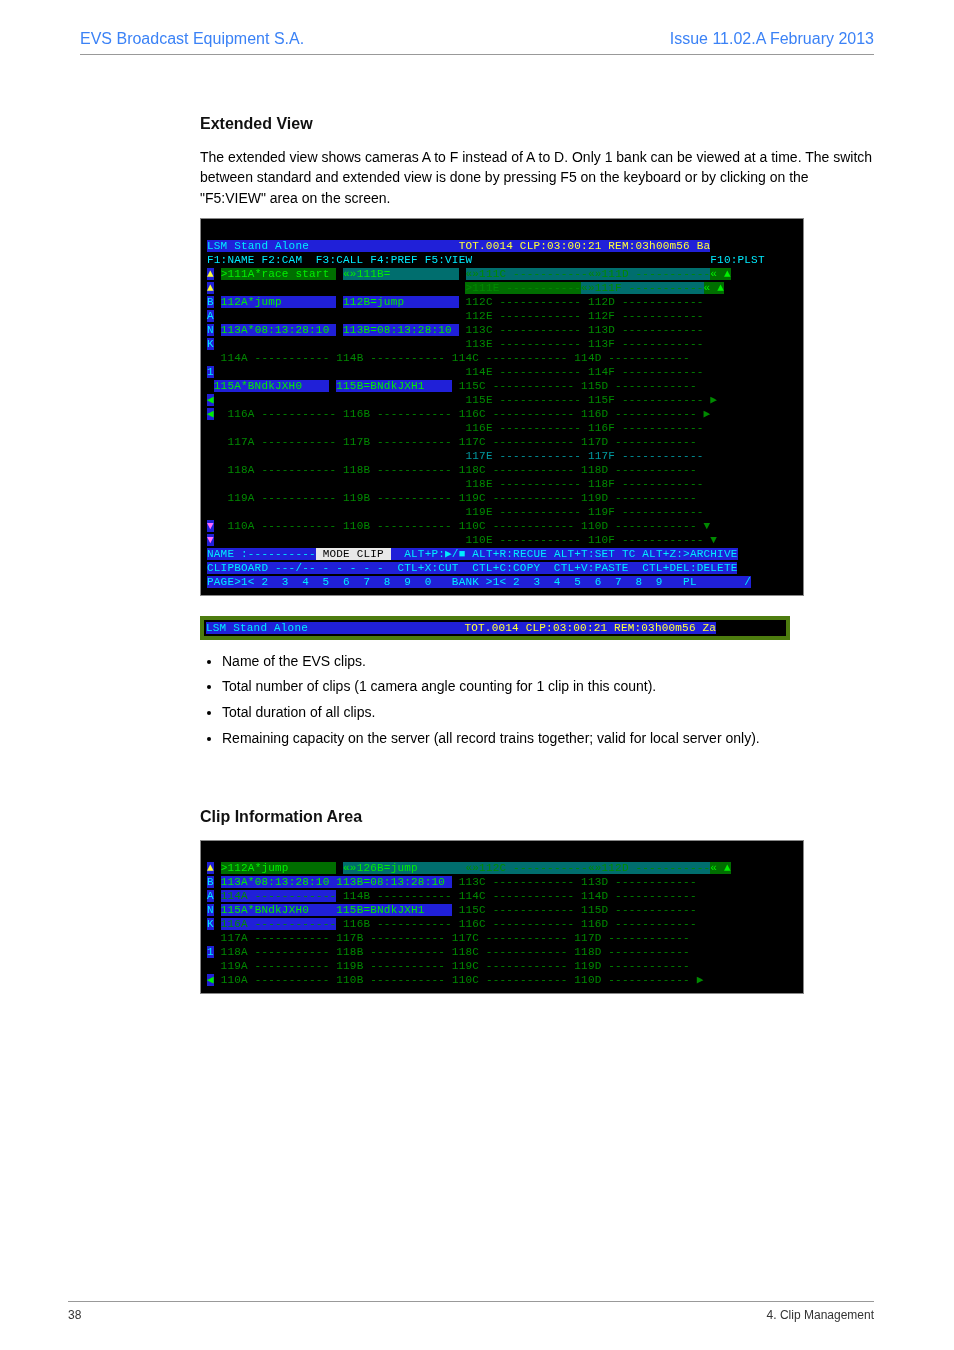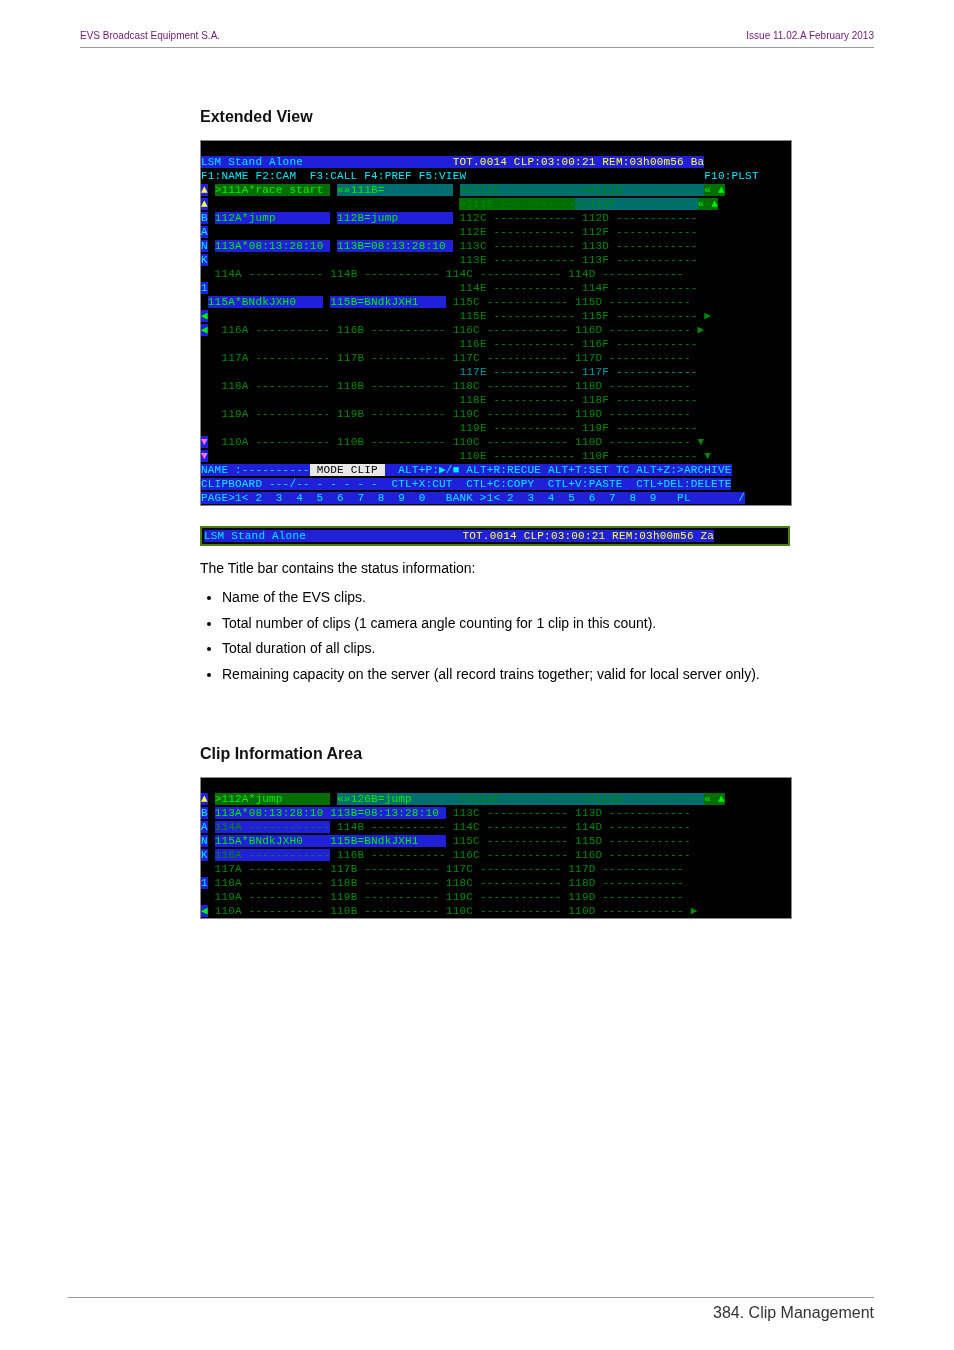--- a/index.html
+++ b/index.html
@@ -13,22 +13,22 @@
     width: 954px;
     min-height: 1350px;
     margin: 0 auto;
     padding: 30px 80px 20px 80px;
     box-sizing: border-box;
     position: relative;
   }
   .header {
     display: flex;
     justify-content: space-between;
-    font-size: 10px;
-    color: #701a75;
+    font-size: 16px;
+    color: #3b82f6;
     padding-bottom: 6px;
     border-bottom: 1px solid #999;
     margin-bottom: 60px;
   }
   .content { padding-left: 120px; }
   h2 {
     font-size: 16px;
     font-weight: bold;
     margin: 0 0 14px 0;
     color: #111;
@@ -36,21 +36,21 @@
   .h2-2 { margin-top: 60px; }
   p { margin: 10px 0; line-height: 1.45; }
   ul { margin: 8px 0 20px 0; padding-left: 22px; }
   li { margin: 6px 0; line-height: 1.4; }
   .terminal {
     font-family: "Courier New", Courier, monospace;
     font-size: 11px;
     line-height: 14px;
     background: #000;
     color: #0f0;
-    padding: 0;
+    padding: 6px;
     border: 1px solid #888;
     width: 590px;
     margin: 10px 0 20px 0;
     white-space: pre;
     letter-spacing: 0.2px;
   }
   .cy { color: #00ecff; }
   .gr { color: #00f000; }
   .ye { color: #ffff3a; }
   .mg { color: #ff6cff; }
@@ -59,47 +59,48 @@
   .bg-blue { background: #2020d8; }
   .bg-green{ background: #006e00; }
   .bg-cyan { background: #006e6e; }
   .bg-white{ background: #e8e8e8; color:#000; }
   .title-bar-img { width: 590px; margin: 10px 0 12px 0; }
   .title-bar-img .line{
     font-family: "Courier New", Courier, monospace;
     font-size: 11px;
     line-height: 14px;
     background: #000;
-    border:2px solid #4d7c0f;
+    border:4px solid #4d7c0f;
     white-space: pre;
     letter-spacing: 0.2px;
     padding:1px 2px;
   }
   .footer {
     position: absolute;
     left: 68px; right: 80px; bottom: 28px;
     border-top: 1px solid #999;
     padding-top: 6px;
-    font-size: 16px;
+    font-size: 12px;
     color: #333;
     display: flex;
-    justify-content: flex-end;
+    justify-content: space-between;
   }
 </style>
 </head>
 <body>
 
 <div class="page">
   <div class="header">
     <span>EVS Broadcast Equipment S.A.</span>
     <span>Issue 11.02.A February 2013</span>
   </div>
 
   <div class="content">
     <h2>Extended View</h2>
+    <p>The extended view shows cameras A to F instead of A to D. Only 1 bank can be viewed at a time. The switch between standard and extended view is done by pressing F5 on the keyboard or by clicking on the "F5:VIEW" area on the screen.</p>
 
     <div class="terminal">
 <span class="bg-blue cy"><span>LSM Stand Alone</span>                      </span><span class="bg-blue ye">TOT.0014 CLP:03:00:21 REM:03h00m56 Ba</span>
 <span class="cy">F1:NAME F2:CAM  F3:CALL F4:PREF F5:VIEW</span><span class="cy">                                   </span><span class="cy">F10:PLST</span>
 <span class="bg-blue ye">▲</span> <span class="bg-green gr">&gt;111A*race start </span> <span class="bg-cyan gr">«»111B=          </span> <span class="bg-cyan dgr">«»111C -----------</span><span class="bg-cyan dgr">«»111D -----------</span><span class="bg-green gr">« ▲</span>
 <span class="bg-blue ye">▲</span><span class="gr">                 </span>  <span class="gr">                 </span> <span class="bg-green dgr">&gt;111E -----------</span><span class="bg-cyan dgr">«»111F -----------</span><span class="bg-green gr">« ▲</span>
 <span class="bg-blue cy">B</span> <span class="bg-blue gr">112A*jump        </span> <span class="bg-blue gr">112B=jump        </span> <span class="dgr">112C ------------</span><span class="dgr"> 112D ------------</span>
 <span class="bg-blue cy">A</span> <span class="gr">                 </span> <span class="gr">                 </span> <span class="dgr">112E ------------</span><span class="dgr"> 112F ------------</span>
 <span class="bg-blue cy">N</span> <span class="bg-blue gr">113A*08:13:28:10 </span> <span class="bg-blue gr">113B=08:13:28:10 </span> <span class="dgr">113C ------------</span><span class="dgr"> 113D ------------</span>
 <span class="bg-blue cy">K</span> <span class="gr">                 </span> <span class="gr">                 </span> <span class="dgr">113E ------------</span><span class="dgr"> 113F ------------</span>
@@ -117,21 +118,20 @@
 <span></span>  <span class="gr">                 </span> <span class="gr">                 </span><span class="dgr"> 119E ------------</span><span class="dgr"> 119F ------------</span>
 <span class="bg-blue mg">▼</span> <span class="dgr"> 110A -----------</span><span class="dgr"> 110B -----------</span><span class="dgr"> 110C ------------</span><span class="dgr"> 110D ------------ ▼</span>
 <span class="bg-blue mg">▼</span> <span class="gr">                 </span> <span class="gr">                 </span><span class="dgr"> 110E ------------</span><span class="dgr"> 110F ------------ ▼</span>
 <span class="bg-blue cy">NAME :----------</span><span class="bg-white"> MODE CLIP </span><span class="bg-blue cy">  ALT+P:▶/■ ALT+R:RECUE ALT+T:SET TC ALT+Z:&gt;ARCHIVE</span>
 <span class="bg-blue cy">CLIPBOARD ---/-- - - - - -  CTL+X:CUT  CTL+C:COPY  CTL+V:PASTE  CTL+DEL:DELETE</span>
 <span class="bg-blue cy">PAGE&gt;1&lt; 2  3  4  5  6  7  8  9  0   BANK &gt;1&lt; 2  3  4  5  6  7  8  9   PL       /</span></div>
 
     <div class="title-bar-img">
       <div class="line"><span class="bg-blue cy"><span>LSM Stand Alone</span>                       </span><span class="bg-blue ye">TOT.0014 CLP:03:00:21 REM:03h00m56 Za</span></div>
     </div>
-    <p>The Title bar contains the status information:</p>
     <ul>
       <li>Name of the EVS clips.</li>
       <li>Total number of clips (1 camera angle counting for 1 clip in this count).</li>
       <li>Total duration of all clips.</li>
       <li>Remaining capacity on the server (all record trains together; valid for local server only).</li>
     </ul>
 
     <h2 class="h2-2">Clip Information Area</h2>
 
     <div class="terminal">

